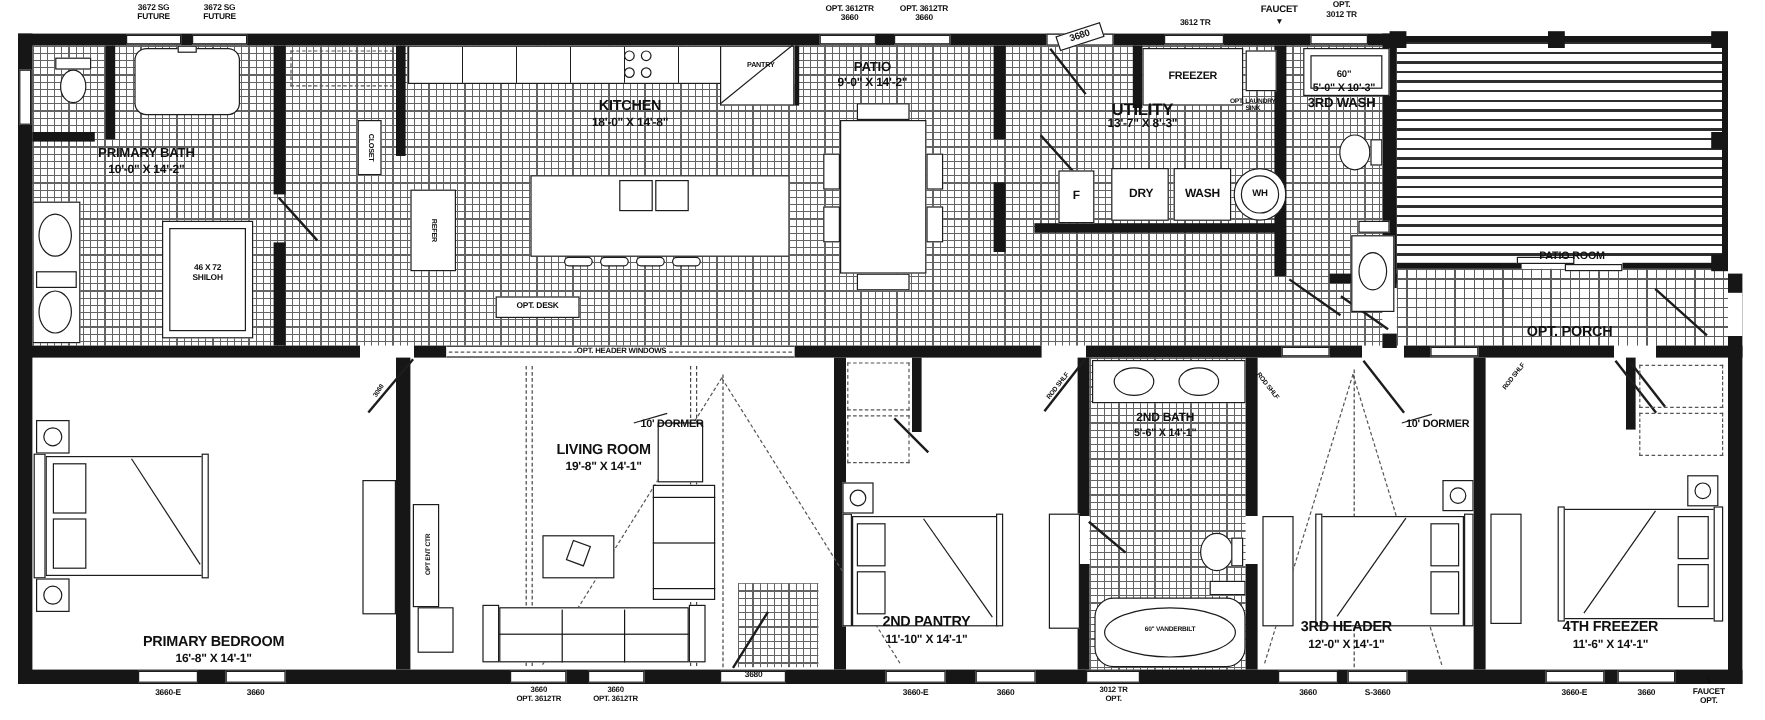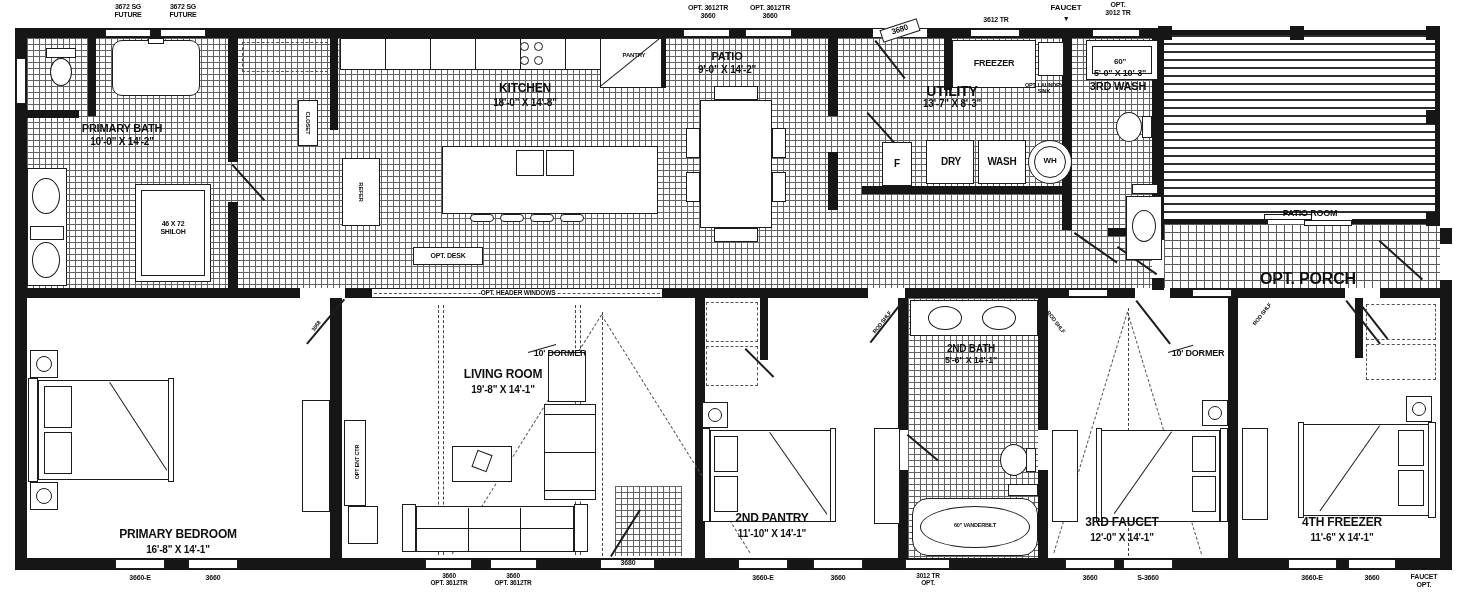--- a/index.html
+++ b/index.html
@@ -281,42 +281,42 @@
   <div class="lbl" style="left:1120px;top:68px;font-size:9px">5'-0" X 10'-3"</div>
   <div class="lbl" style="left:1118px;top:80px;font-size:11px">3RD WASH</div>
   <div class="lbl" style="left:503px;top:368px;font-size:12px">LIVING ROOM</div>
   <div class="lbl" style="left:503px;top:384px;font-size:10px">19'-8" X 14'-1"</div>
   <div class="lbl" style="left:178px;top:528px;font-size:12px">PRIMARY BEDROOM</div>
   <div class="lbl" style="left:178px;top:544px;font-size:10px">16'-8" X 14'-1"</div>
   <div class="lbl" style="left:772px;top:512px;font-size:12px">2ND PANTRY</div>
   <div class="lbl" style="left:772px;top:528px;font-size:10px">11'-10" X 14'-1"</div>
   <div class="lbl" style="left:971px;top:343px;font-size:10px">2ND BATH</div>
   <div class="lbl" style="left:971px;top:355px;font-size:9px">5'-6" X 14'-1"</div>
-  <div class="lbl" style="left:1122px;top:516px;font-size:12px">3RD FAUCET</div>
+  <div class="lbl" style="left:1122px;top:516px;font-size:12px">3RD HEADER</div>
   <div class="lbl" style="left:1122px;top:532px;font-size:10px">12'-0" X 14'-1"</div>
   <div class="lbl" style="left:1342px;top:516px;font-size:12px">4TH FREEZER</div>
   <div class="lbl" style="left:1342px;top:532px;font-size:10px">11'-6" X 14'-1"</div>
 
   <div class="lbl" style="left:994px;top:58px;font-size:9px">FREEZER</div>
   <div class="lbl" style="left:1044px;top:82px;font-size:5.5px">OPT. LAUNDRY
 SINK</div>
   <div class="lbl" style="left:897px;top:158px;font-size:10px">F</div>
   <div class="lbl" style="left:951px;top:156px;font-size:10px">DRY</div>
   <div class="lbl" style="left:1002px;top:156px;font-size:10px">WASH</div>
   <div class="lbl" style="left:1050px;top:157px;font-size:8px">WH</div>
   <div class="lbl" style="left:173px;top:220px;font-size:7px">46 X 72
 SHILOH</div>
   <div class="lbl rot" style="left:308px;top:123px;font-size:6px;--a:90deg">CLOSET</div>
   <div class="lbl rot" style="left:361px;top:192px;font-size:6px;--a:90deg">REFER</div>
   <div class="lbl" style="left:634px;top:52px;font-size:6px">PANTRY</div>
   <div class="lbl" style="left:975px;top:522px;font-size:5.5px">60" VANDERBILT</div>
   <div class="lbl rot" style="left:357px;top:462px;font-size:5.5px;--a:-90deg">OPT ENT CTR</div>
   <div class="lbl" style="left:448px;top:252px;font-size:7px">OPT. DESK</div>
   <div class="lbl" style="left:1310px;top:208px;font-size:9px">PATIO ROOM</div>
-  <div class="lbl" style="left:1308px;top:270px;font-size:16px">OPT. PORCH</div>
+  <div class="lbl" style="left:1308px;top:270px;font-size:12px">OPT. PORCH</div>
   <div class="lbl" style="left:518px;top:289px;font-size:6.5px;background:#fff">OPT. HEADER WINDOWS</div>
   <div class="lbl" style="left:560px;top:348px;font-size:9px">10' DORMER</div>
   <div class="lbl" style="left:1198px;top:348px;font-size:9px">10' DORMER</div>
 
   <div class="lbl" style="left:128px;top:3px;font-size:7px">3672 SG
 FUTURE</div>
   <div class="lbl" style="left:183px;top:3px;font-size:7px">3672 SG
 FUTURE</div>
   <div class="lbl" style="left:708px;top:4px;font-size:7px">OPT. 3612TR
 3660</div>

